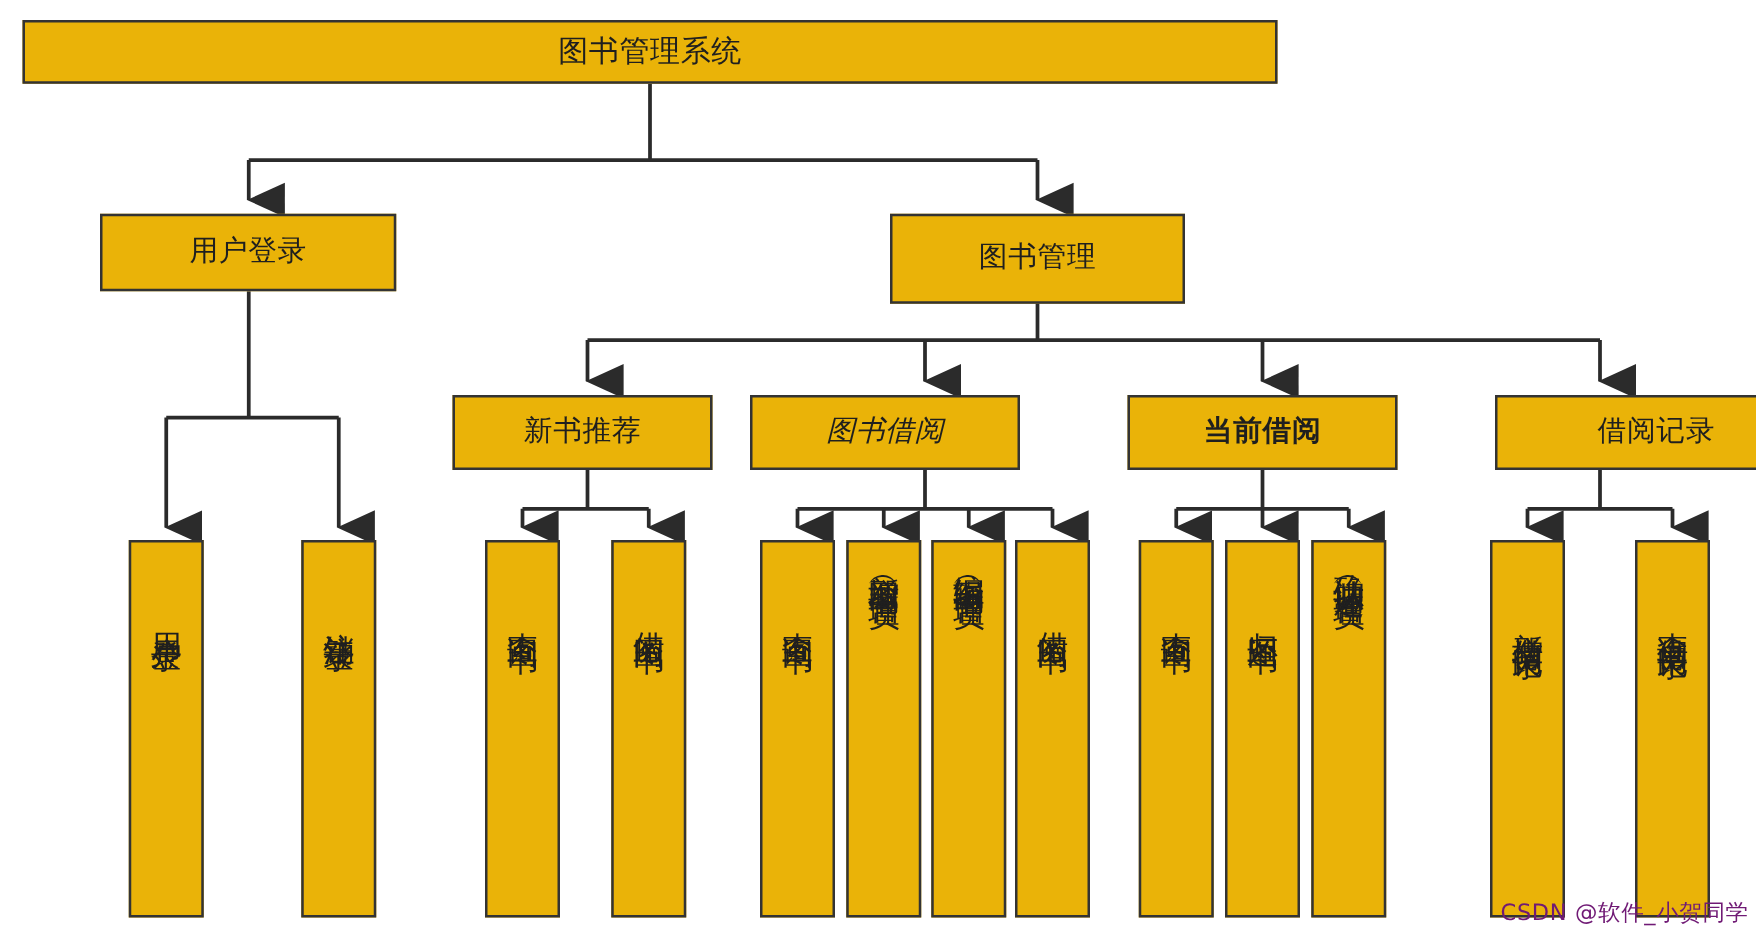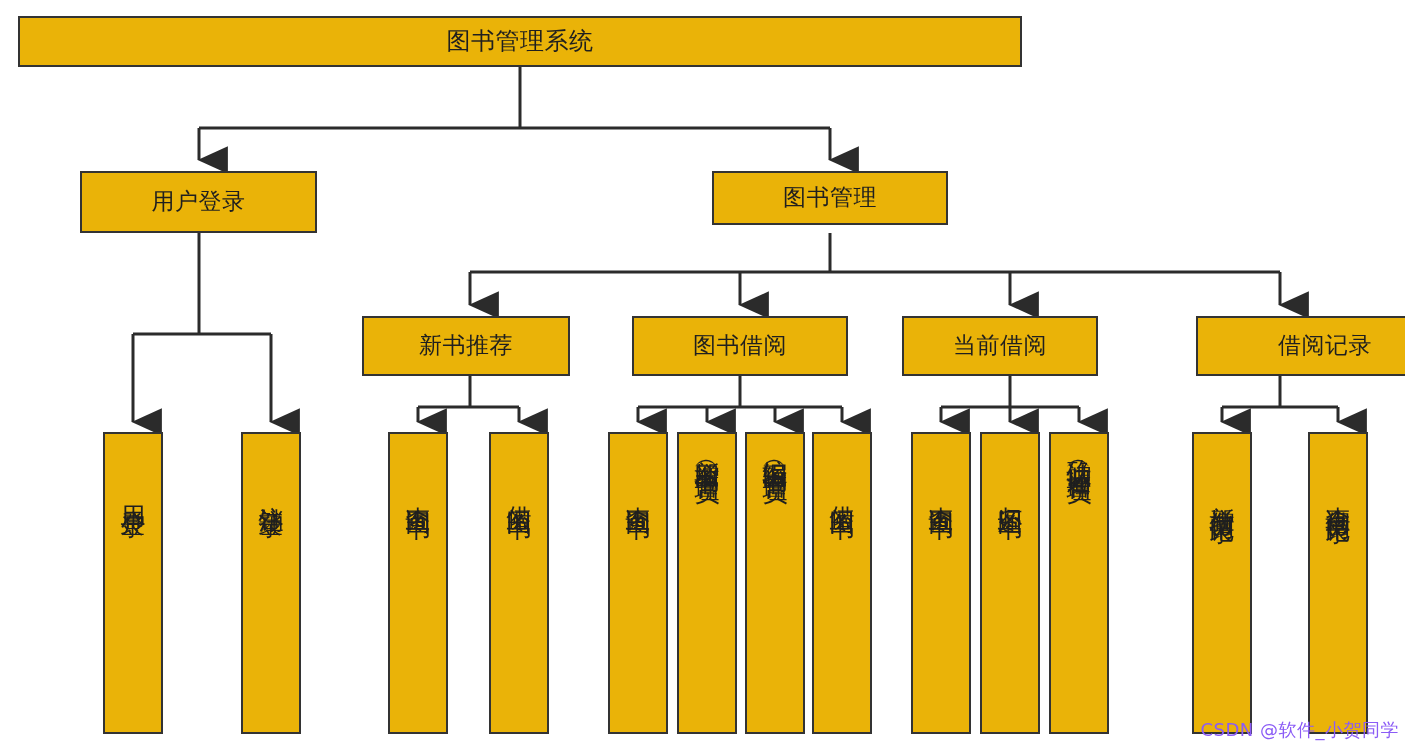--- a/index.html
+++ b/index.html
@@ -59,21 +59,21 @@
     display: block;
   }
   .vert.mid-pad {
     padding-top: 52px;
   }
   .watermark {
     position: absolute;
     right: 6px;
     bottom: 5px;
     font-size: 18px;
-    color: #8b5cf6;
+    color: #701a75;
     letter-spacing: 0.5px;
     white-space: nowrap;
   }
 </style>
 </head>
 <body>
 
 <div id="canvas">
 
   <svg class="connectors" viewBox="0 0 1405 747">
@@ -128,31 +128,31 @@
     </g>
   </svg>
 
   <div class="node horiz root" style="left:18px; top:16px; width:1004px; height:51px;">
     <span>图书管理系统</span>
   </div>
 
   <div class="node horiz" style="left:80px; top:171px; width:237px; height:62px;">
     <span>用户登录</span>
   </div>
-  <div class="node horiz" style="left:712px; top:171px; width:236px; height:54px;">
+  <div class="node horiz" style="left:712px; top:171px; width:236px; height:72px;">
     <span>图书管理</span>
   </div>
 
   <div class="node horiz" style="left:362px; top:316px; width:208px; height:60px;">
     <span>新书推荐</span>
   </div>
-  <div class="node horiz" style="left:632px; top:316px; width:216px; height:60px;">
+  <div class="node horiz" style="left:600px; top:316px; width:216px; height:60px;font-style:italic;">
     <span>图书借阅</span>
   </div>
-  <div class="node horiz" style="left:902px; top:316px; width:196px; height:60px;">
+  <div class="node horiz" style="left:902px; top:316px; width:216px; height:60px;font-weight:bold;">
     <span>当前借阅</span>
   </div>
   <div class="node horiz" style="left:1196px; top:316px; width:258px; height:60px;">
     <span>借阅记录</span>
   </div>
 
   <div class="node vert mid-pad" style="left:103px; top:432px; width:60px; height:302px;">
     <span class="vlabel">用户登录</span>
   </div>
   <div class="node vert mid-pad" style="left:241px; top:432px; width:60px; height:302px;">

